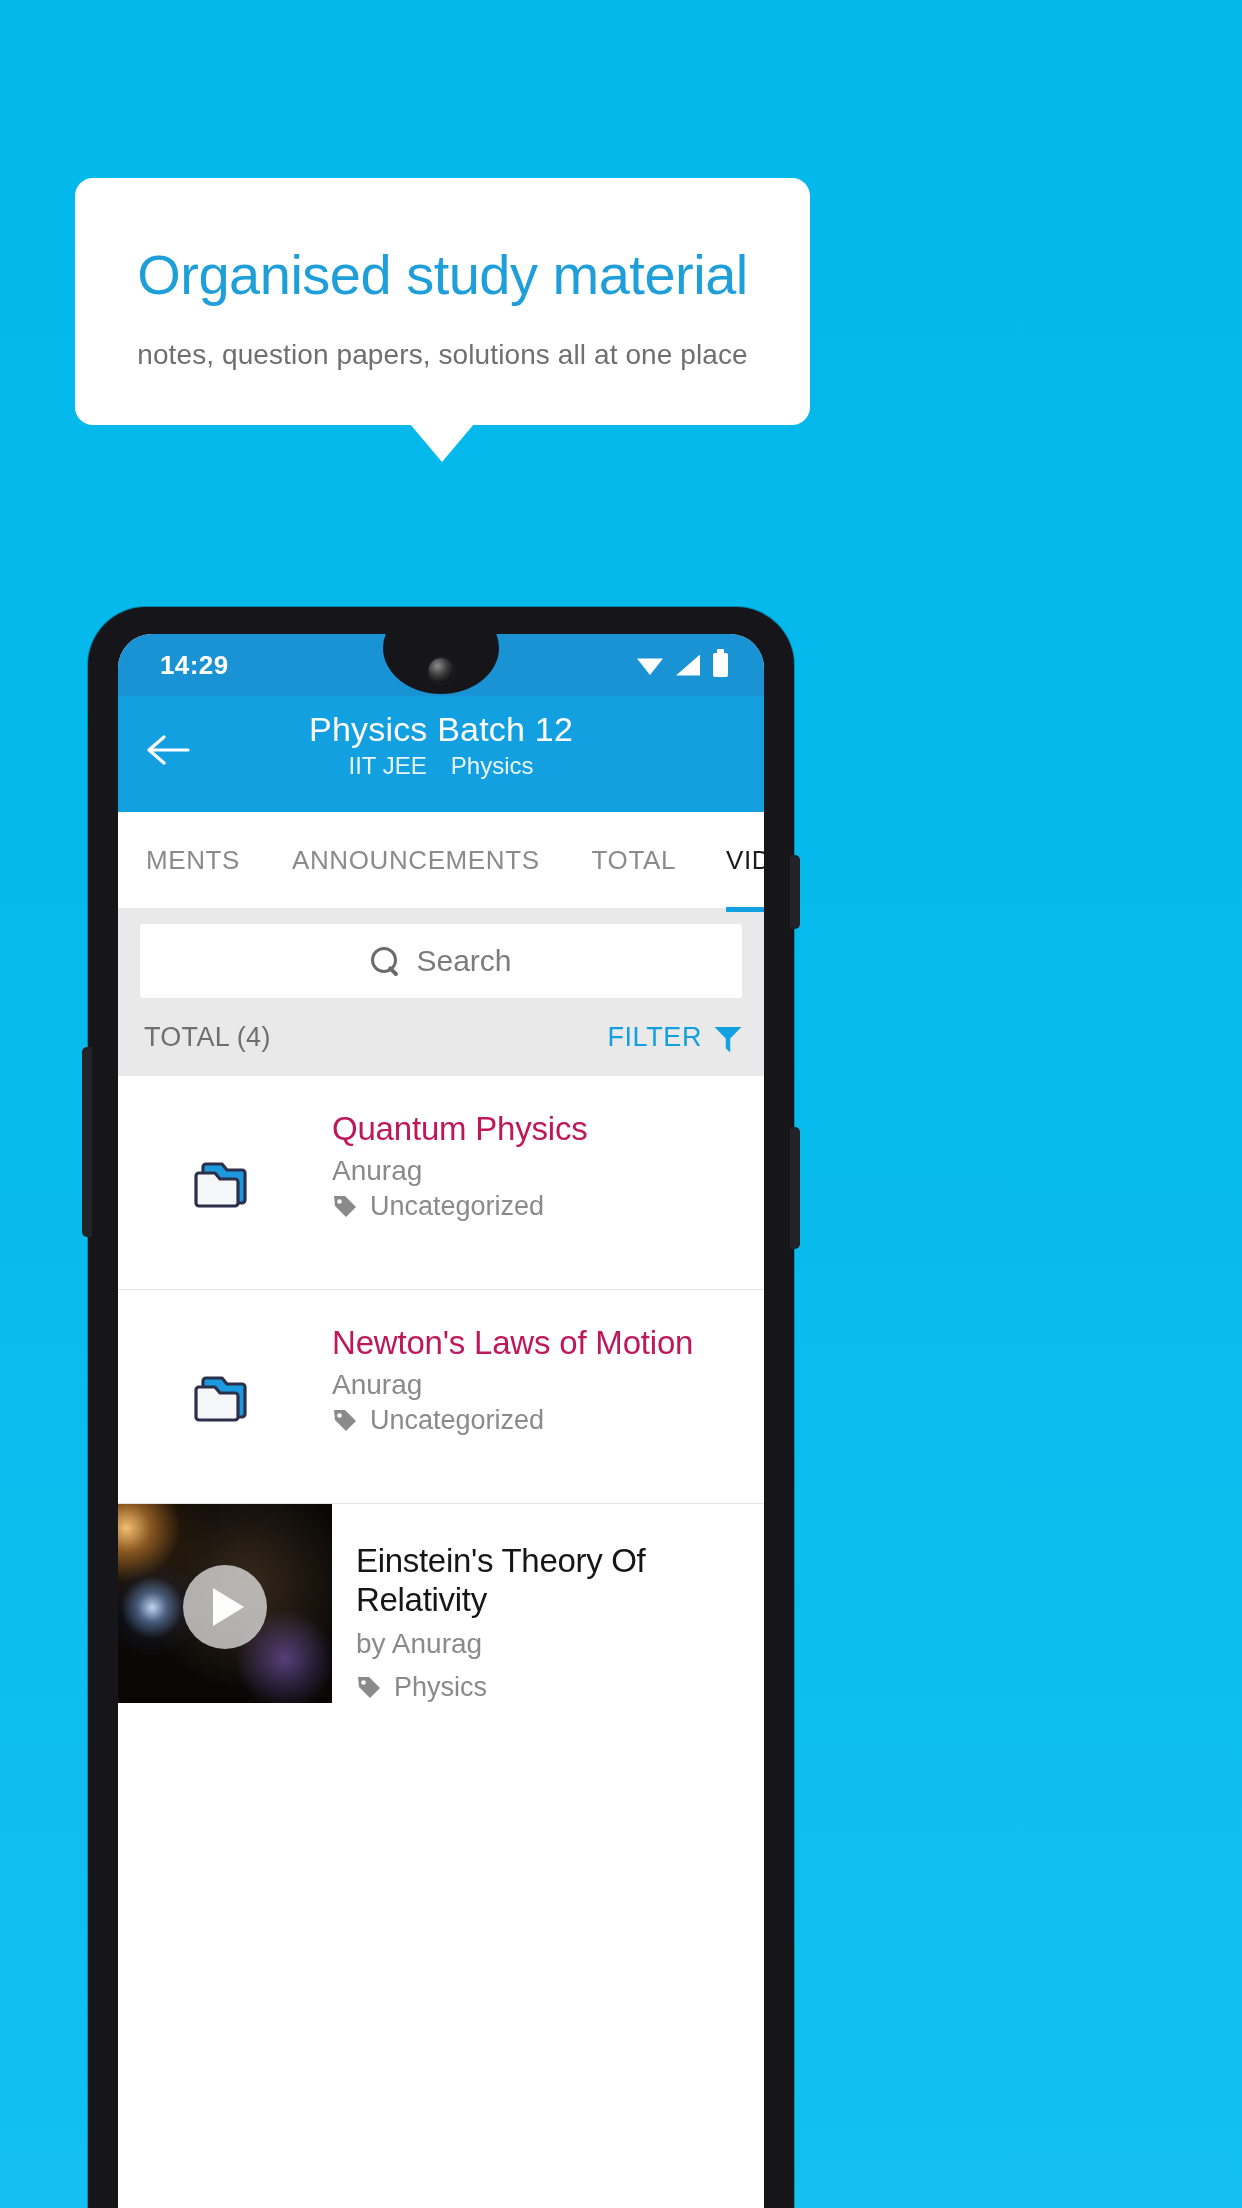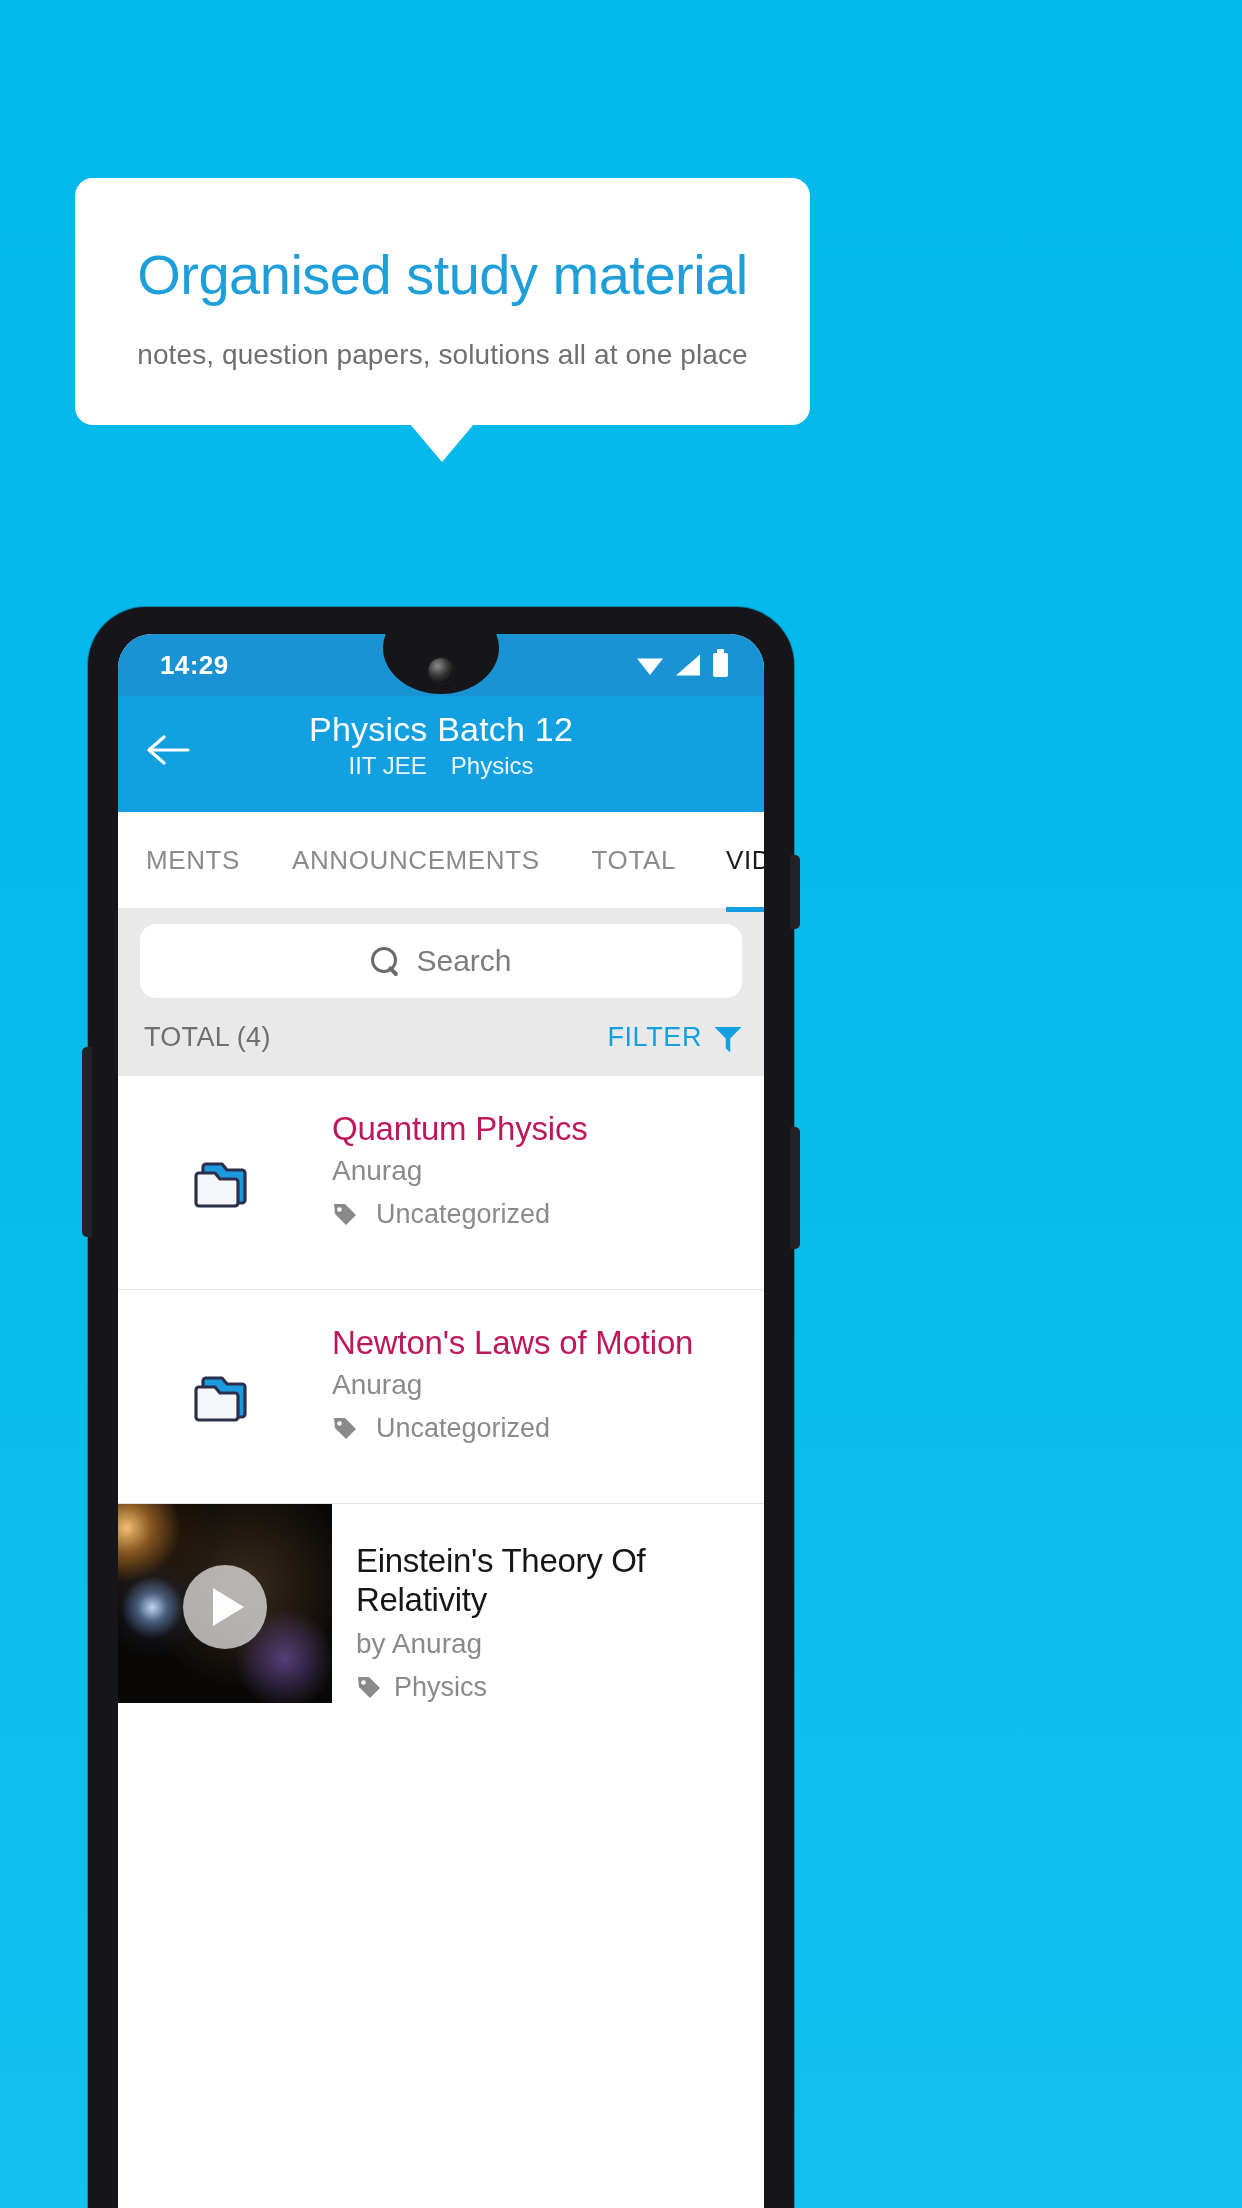--- a/index.html
+++ b/index.html
@@ -140,21 +140,21 @@
     content:''; position:absolute; left:0; right:0; bottom:0; height:5px; background:#13a0e0;
   }
   #tab-0 { padding-left:28px; padding-right:0; }
   #tab-1 { margin-left:52px; }
   #tab-2 { margin-left:52px; }
   #tab-3 { margin-left:50px; padding-right:26px; }
 
   
   #search-zone { background:#e9e9e9; padding:16px 22px 0 22px; }
   #search-box {
-    height:74px; background:#fff; border-radius:16px;
+    height:74px; background:#fff; border-radius:3px;
     display:flex; align-items:center; justify-content:center; gap:16px;
   }
   .search-icon { width:30px; height:30px; position:relative; }
   .search-icon:before {
     content:''; position:absolute; left:1px; top:1px; width:20px; height:20px;
     border:3.5px solid #6b6b6b; border-radius:50%;
   }
   .search-icon:after {
     content:''; position:absolute; left:19px; top:19px; width:12px; height:3.5px;
     background:#6b6b6b; border-radius:2px; transform:rotate(45deg); transform-origin:left center;
@@ -184,21 +184,21 @@
   }
   .row-icon-cell {
     width:214px; flex:0 0 214px;
     display:flex; align-items:center; justify-content:center;
     align-self:stretch;
   }
   .folder-ic { width:62px; height:54px; }
   .row-body { padding:34px 20px 26px 0; }
   .row-title { font-size:33px; color:#be185d; font-weight:400; line-height:1.18; letter-spacing:-.2px; }
   .row-author { font-size:28px; color:#8a8a8a; margin-top:6px; }
-  .row-tagline { display:flex; align-items:center; gap:18px; margin-top:12px; }
+  .row-tagline { display:flex; align-items:center; gap:12px; margin-top:4px; }
   .tag-icon { width:26px; height:26px; }
   .row-tag { font-size:27px; color:#8a8a8a; }
 
   
   .video-row { display:flex; align-items:flex-start; min-height:170px; }
   .video-thumb {
     width:214px; flex:0 0 214px; align-self:stretch; min-height:170px;
     position:relative; overflow:hidden;
     background:
       radial-gradient(circle at 16% 52%, rgba(200,225,255,.95) 0%, rgba(120,160,220,.55) 7%, rgba(40,60,110,.15) 15%, rgba(0,0,0,0) 24%),

